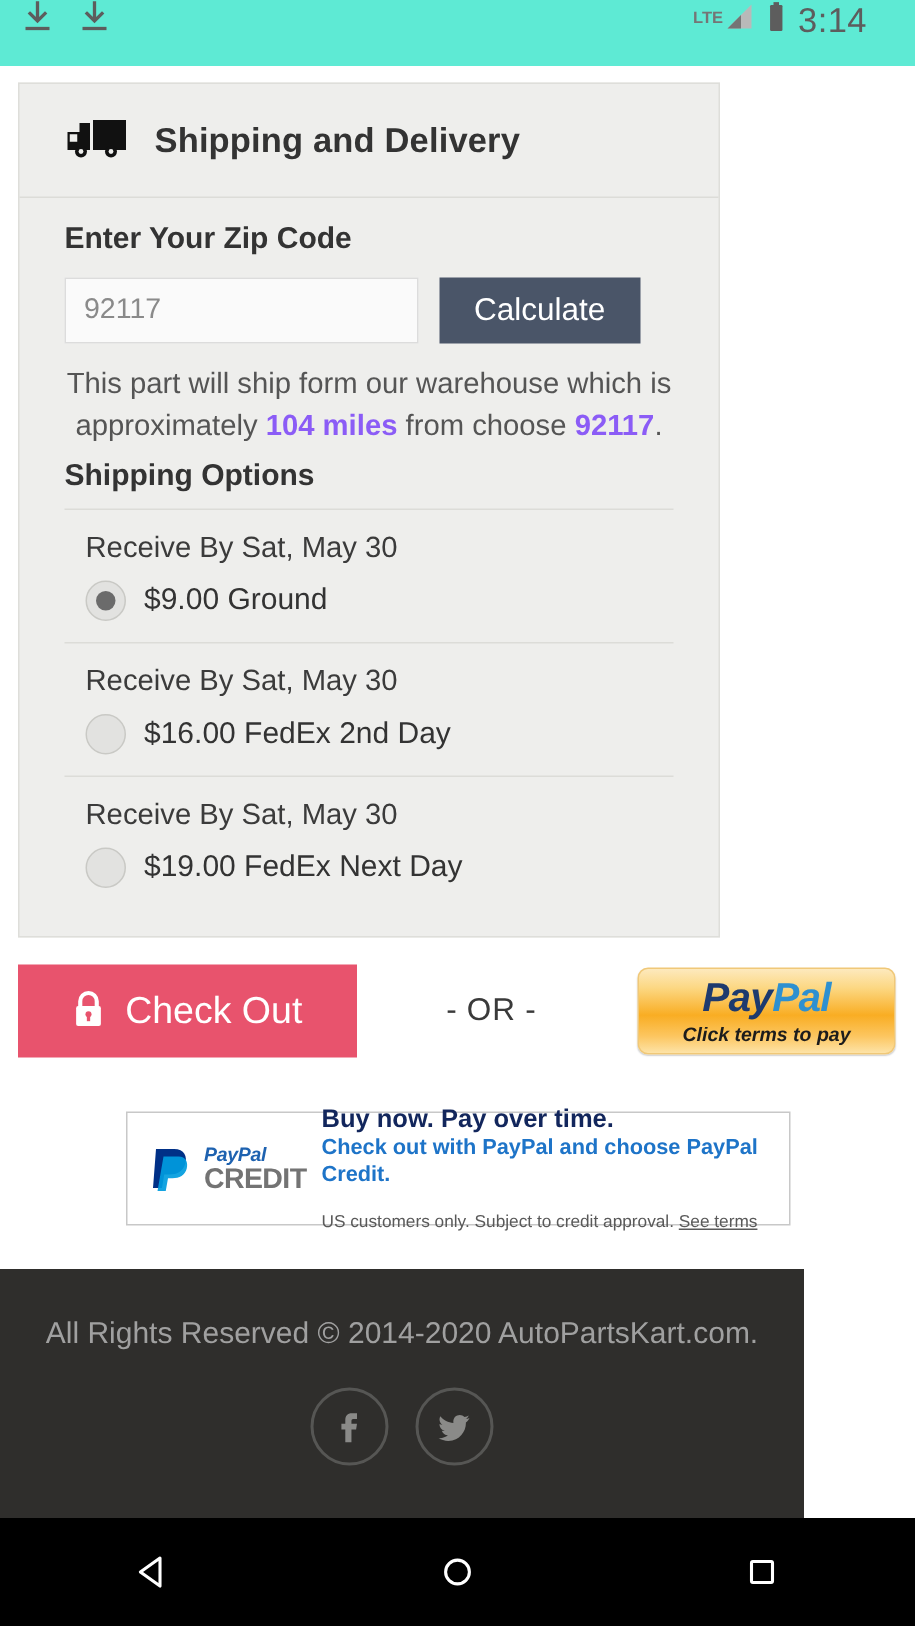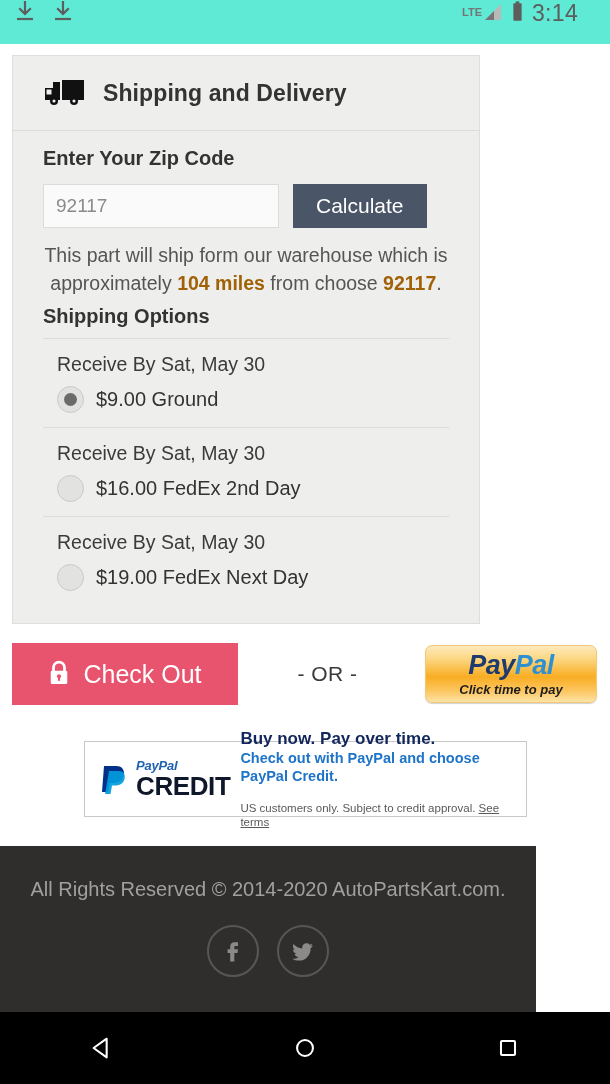--- a/index.html
+++ b/index.html
@@ -58,21 +58,21 @@
     font-family: "Liberation Sans", sans-serif;
     cursor: pointer;
   }
 
   .ship-note {
     margin: 14px 0 0 0;
     text-align: center;
     font-size: 19.5px; line-height: 1.42;
     color: #555555;
   }
-  .hl { color: #a16207; font-weight: bold; }
+  .hl { color: #8b5cf6; font-weight: bold; }
 
   .options-label { margin-top: 8px; font-size: 20px; font-weight: bold; color: #333333; }
 
   .options { margin-top: 10px; }
   .option {
     border-top: 1px solid #dcdcd8;
     padding: 14px 0 14px 14px;
   }
   .option:first-child { border-top: 1px solid #dcdcd8; }
   .opt-eta { font-size: 19.5px; color: #3b3b3b; }
@@ -121,21 +121,21 @@
     position: absolute; left: 84px; top: 741px;
     width: 443px; height: 76px;
     background: #ffffff; border: 1px solid #c8c8c8;
     display: flex; align-items: center; gap: 10px;
     padding: 0 10px 0 12px;
   }
   .ppc-logo { display: flex; align-items: center; gap: 5px; flex: none; }
   .ppc-mark { width: 34px; height: 34px; flex: none; }
   .ppc-words { line-height: 1; }
   .ppc-paypal { font-size: 13px; font-weight: bold; font-style: italic; color: #1e62b0; letter-spacing: -.2px; }
-  .ppc-credit { font-size: 26px; font-weight: bold; color: #0f172a; letter-spacing: -.4px; margin-top: 1px; }
+  .ppc-credit { font-size: 19px; font-weight: bold; color: #737373; letter-spacing: -.4px; margin-top: 1px; }
   .ppc-text { line-height: 1.22; }
   .ppc-head { font-size: 17px; font-weight: bold; color: #12265c; }
   .ppc-sub { font-size: 14.5px; font-weight: bold; color: #1e74c8; }
   .ppc-fine { font-size: 11.5px; color: #595959; margin-top: 15px; }
   .ppc-terms { color: #595959; text-decoration: underline; }
 
   
   .footer {
     position: absolute; left: 0; top: 846px; width: 536px; height: 166px;
     background: #2f2e2c;
@@ -266,21 +266,21 @@
           <rect x="3" y="11.5" width="18" height="14.5" rx="1.5" fill="#ffffff"></rect>
           <circle cx="12" cy="17.5" r="2.2" fill="#e8536d"></circle>
           <rect x="10.8" y="17.5" width="2.4" height="5" fill="#e8536d"></rect>
         </svg>
       </span>
       <span class="checkout-label">Check Out</span>
     </button>
     <span class="or-text">- OR -</span>
     <button class="paypal-btn">
       <span class="pp-logo"><span class="pp-pay">Pay</span><span class="pp-pal">Pal</span></span>
-      <span class="pp-sub">Click time to pay</span>
+      <span class="pp-sub">Click terms to pay</span>
     </button>
   </div>
 
   <div class="ppc-banner">
     <div class="ppc-logo">
       <span class="ppc-mark">
         <svg viewBox="0 0 34 34" width="34" height="34">
           <path d="M7 4 L19 4 C26 4 28 9 26.5 14 C25 19 21 21 16 21 L12.5 21 L11 30 L5 30 Z" fill="#003087"></path>
           <path d="M12 9 L22 9 C27 9 28.5 13 27.5 17 C26.5 21.5 22.5 23.5 18 23.5 L15 23.5 L13.5 32 L8 32 Z" fill="#009cde" opacity="0.92"></path>
         </svg>

